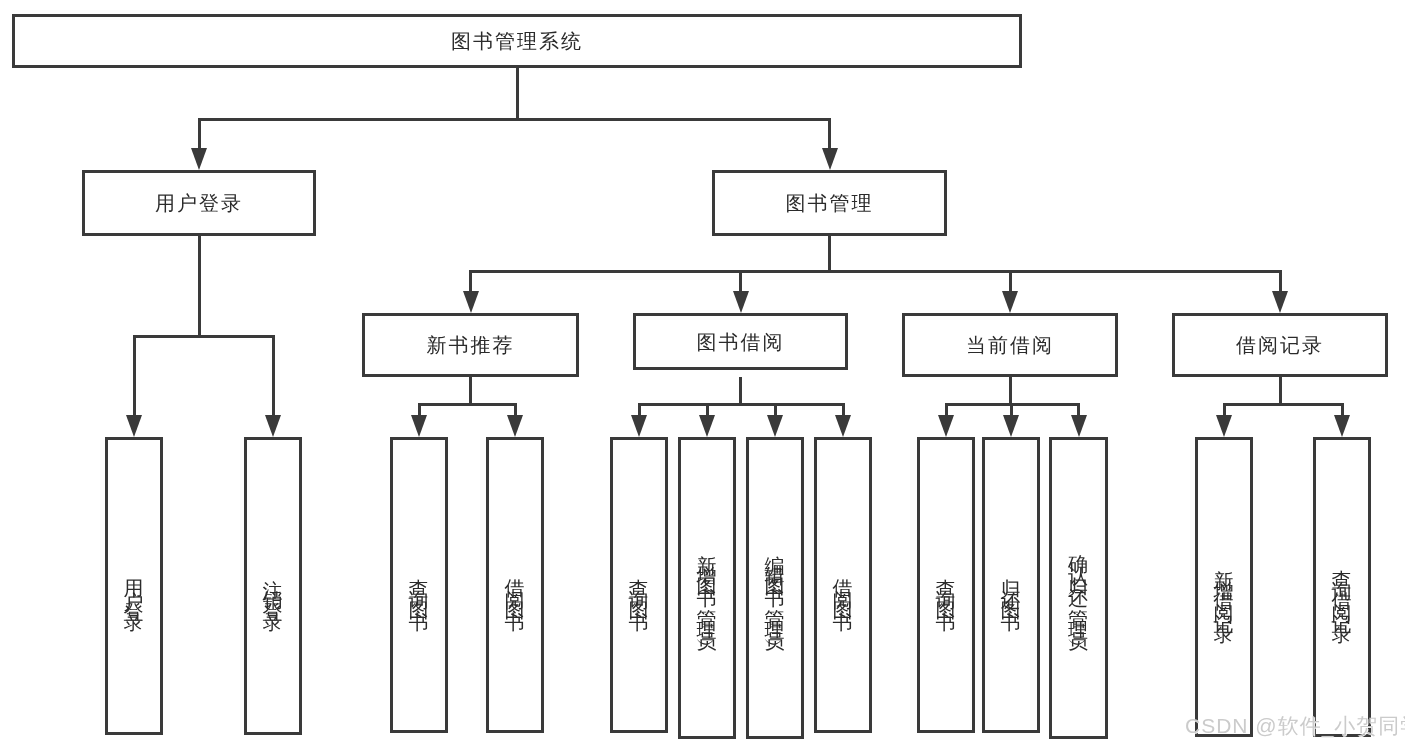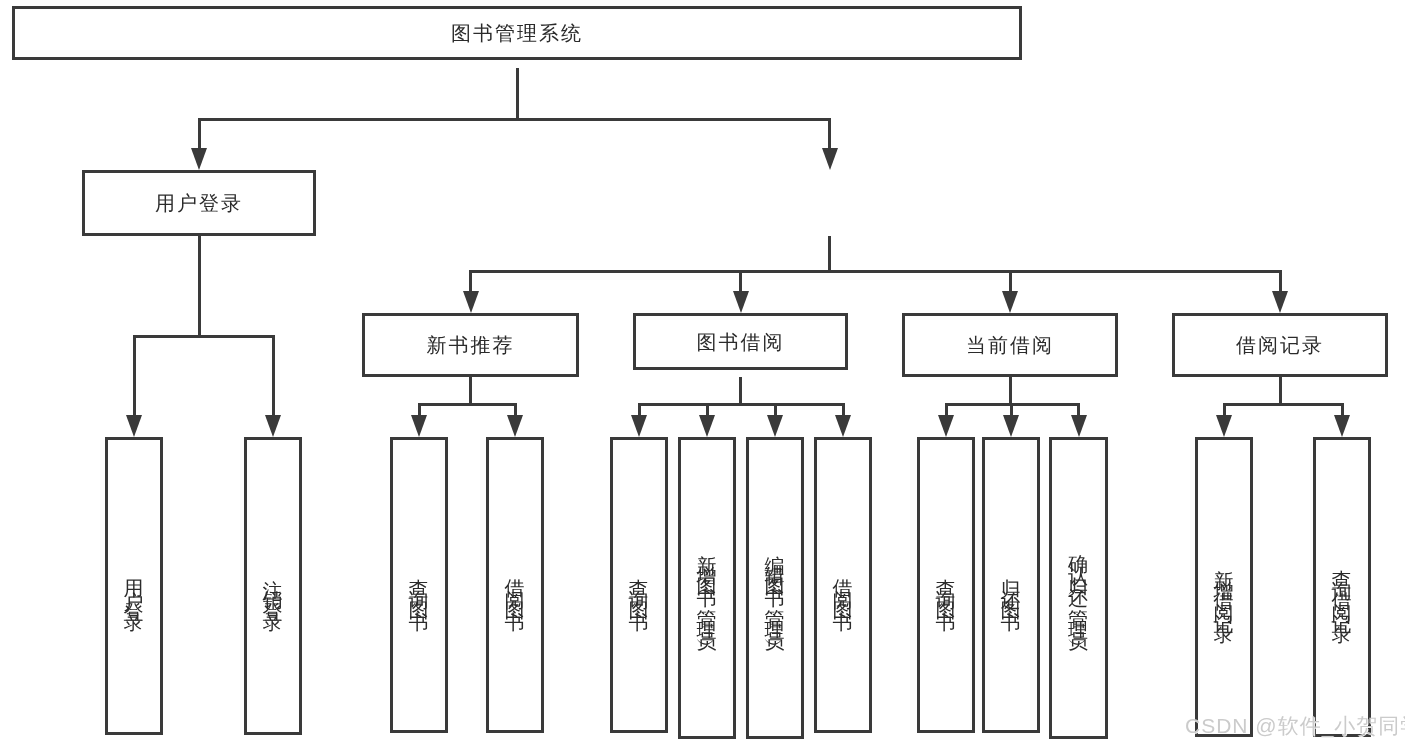--- a/index.html
+++ b/index.html
@@ -56,25 +56,28 @@
     color: var(--wm, #cbcbcb);
     text-shadow: 1px 1px 0 rgba(255,255,255,0.9);
     white-space: nowrap;
   }
 </style>
 </head>
 <body>
 
 <div class="stage" id="stage" style="--line: #3a3a3a; --wm: #cbcbcb; background: rgb(255, 255, 255);">
   <div class="watermark" style="left: 1185px; top: 712px;">CSDN @软件_小贺同学</div>
-<div class="node h" style="left: 12px; top: 6px; width: 1010px; height: 54px;">
+<div class="node h" style="left: 12px; top: 14px; width: 1010px; height: 54px;">
       <span class="label">图书管理系统</span>
     </div>
     <div class="node h" style="left: 82px; top: 170px; width: 234px; height: 66px;">
       <span class="label">用户登录</span>
+    </div>
+    <div class="node h" style="left: 712px; top: 170px; width: 235px; height: 66px;">
+      <span class="label">图书管理</span>
     </div>
     <div class="node h" style="left: 362px; top: 313px; width: 217px; height: 64px; align-items: center;">
       <span class="label">新书推荐</span>
     </div>
     <div class="node h" style="left: 633px; top: 313px; width: 215px; height: 57px;">
       <span class="label">图书借阅</span>
     </div>
     <div class="node h" style="left: 902px; top: 313px; width: 216px; height: 64px;">
       <span class="label">当前借阅</span>
     </div>

